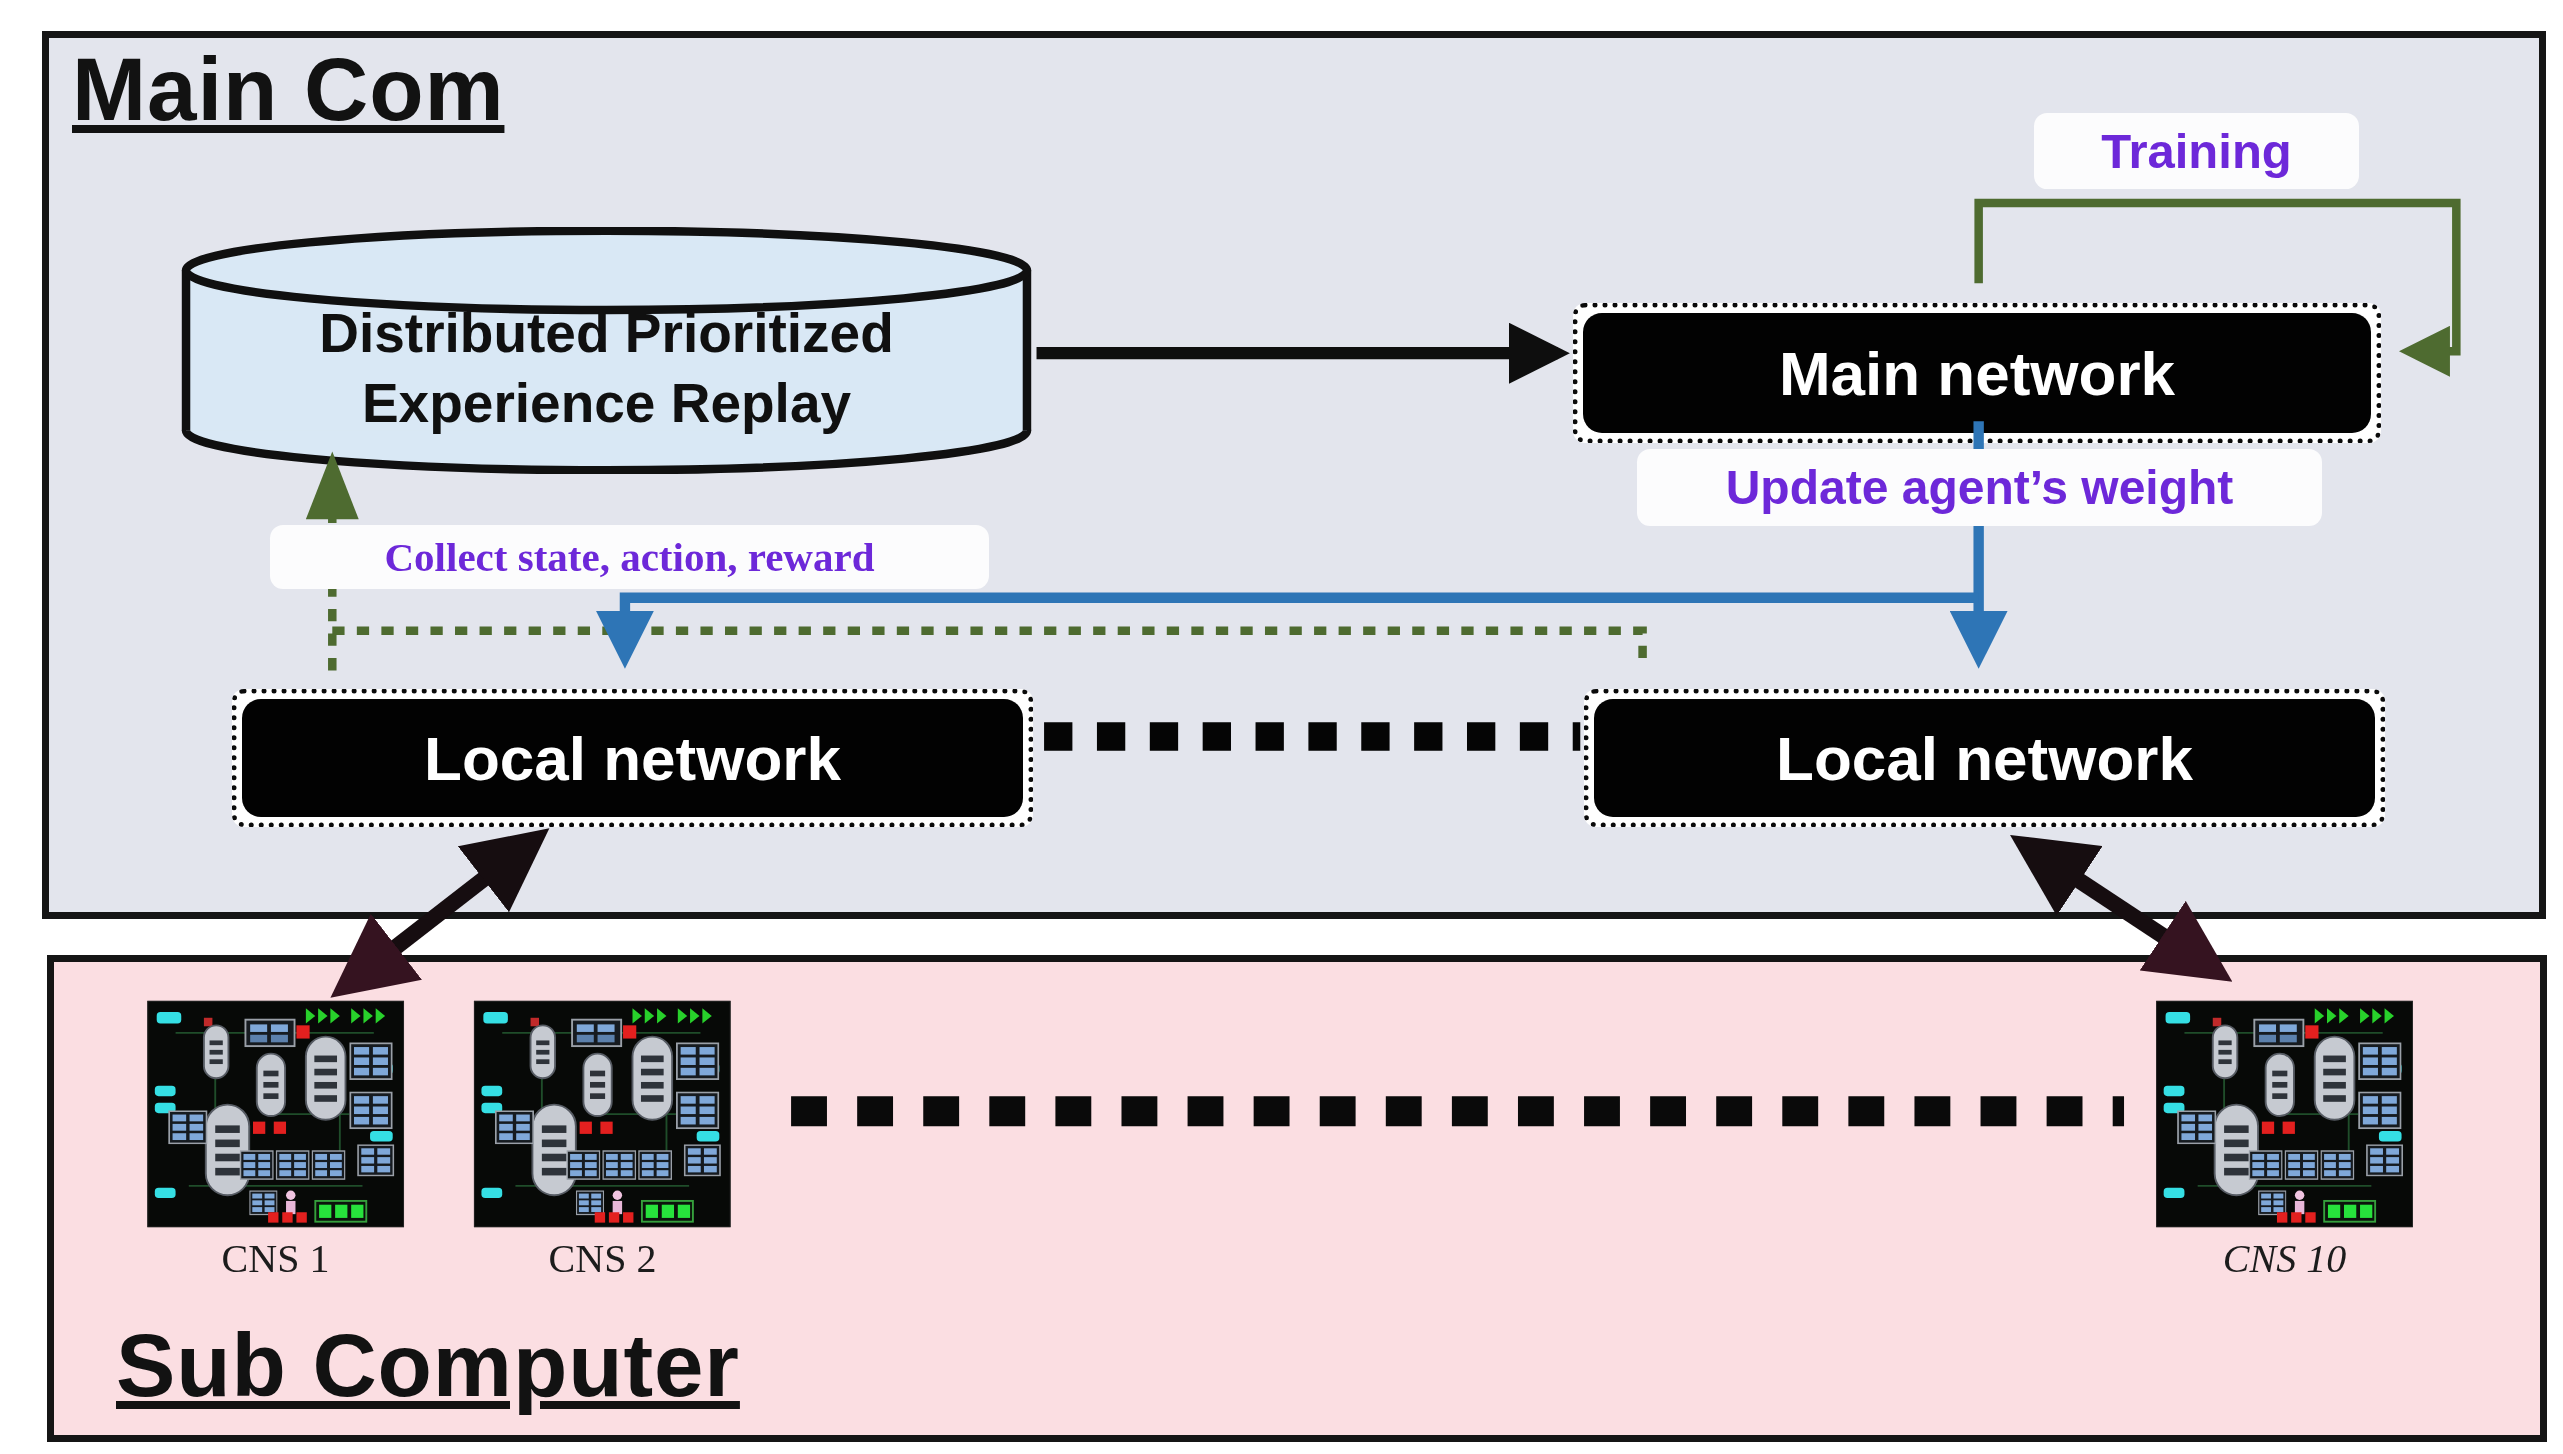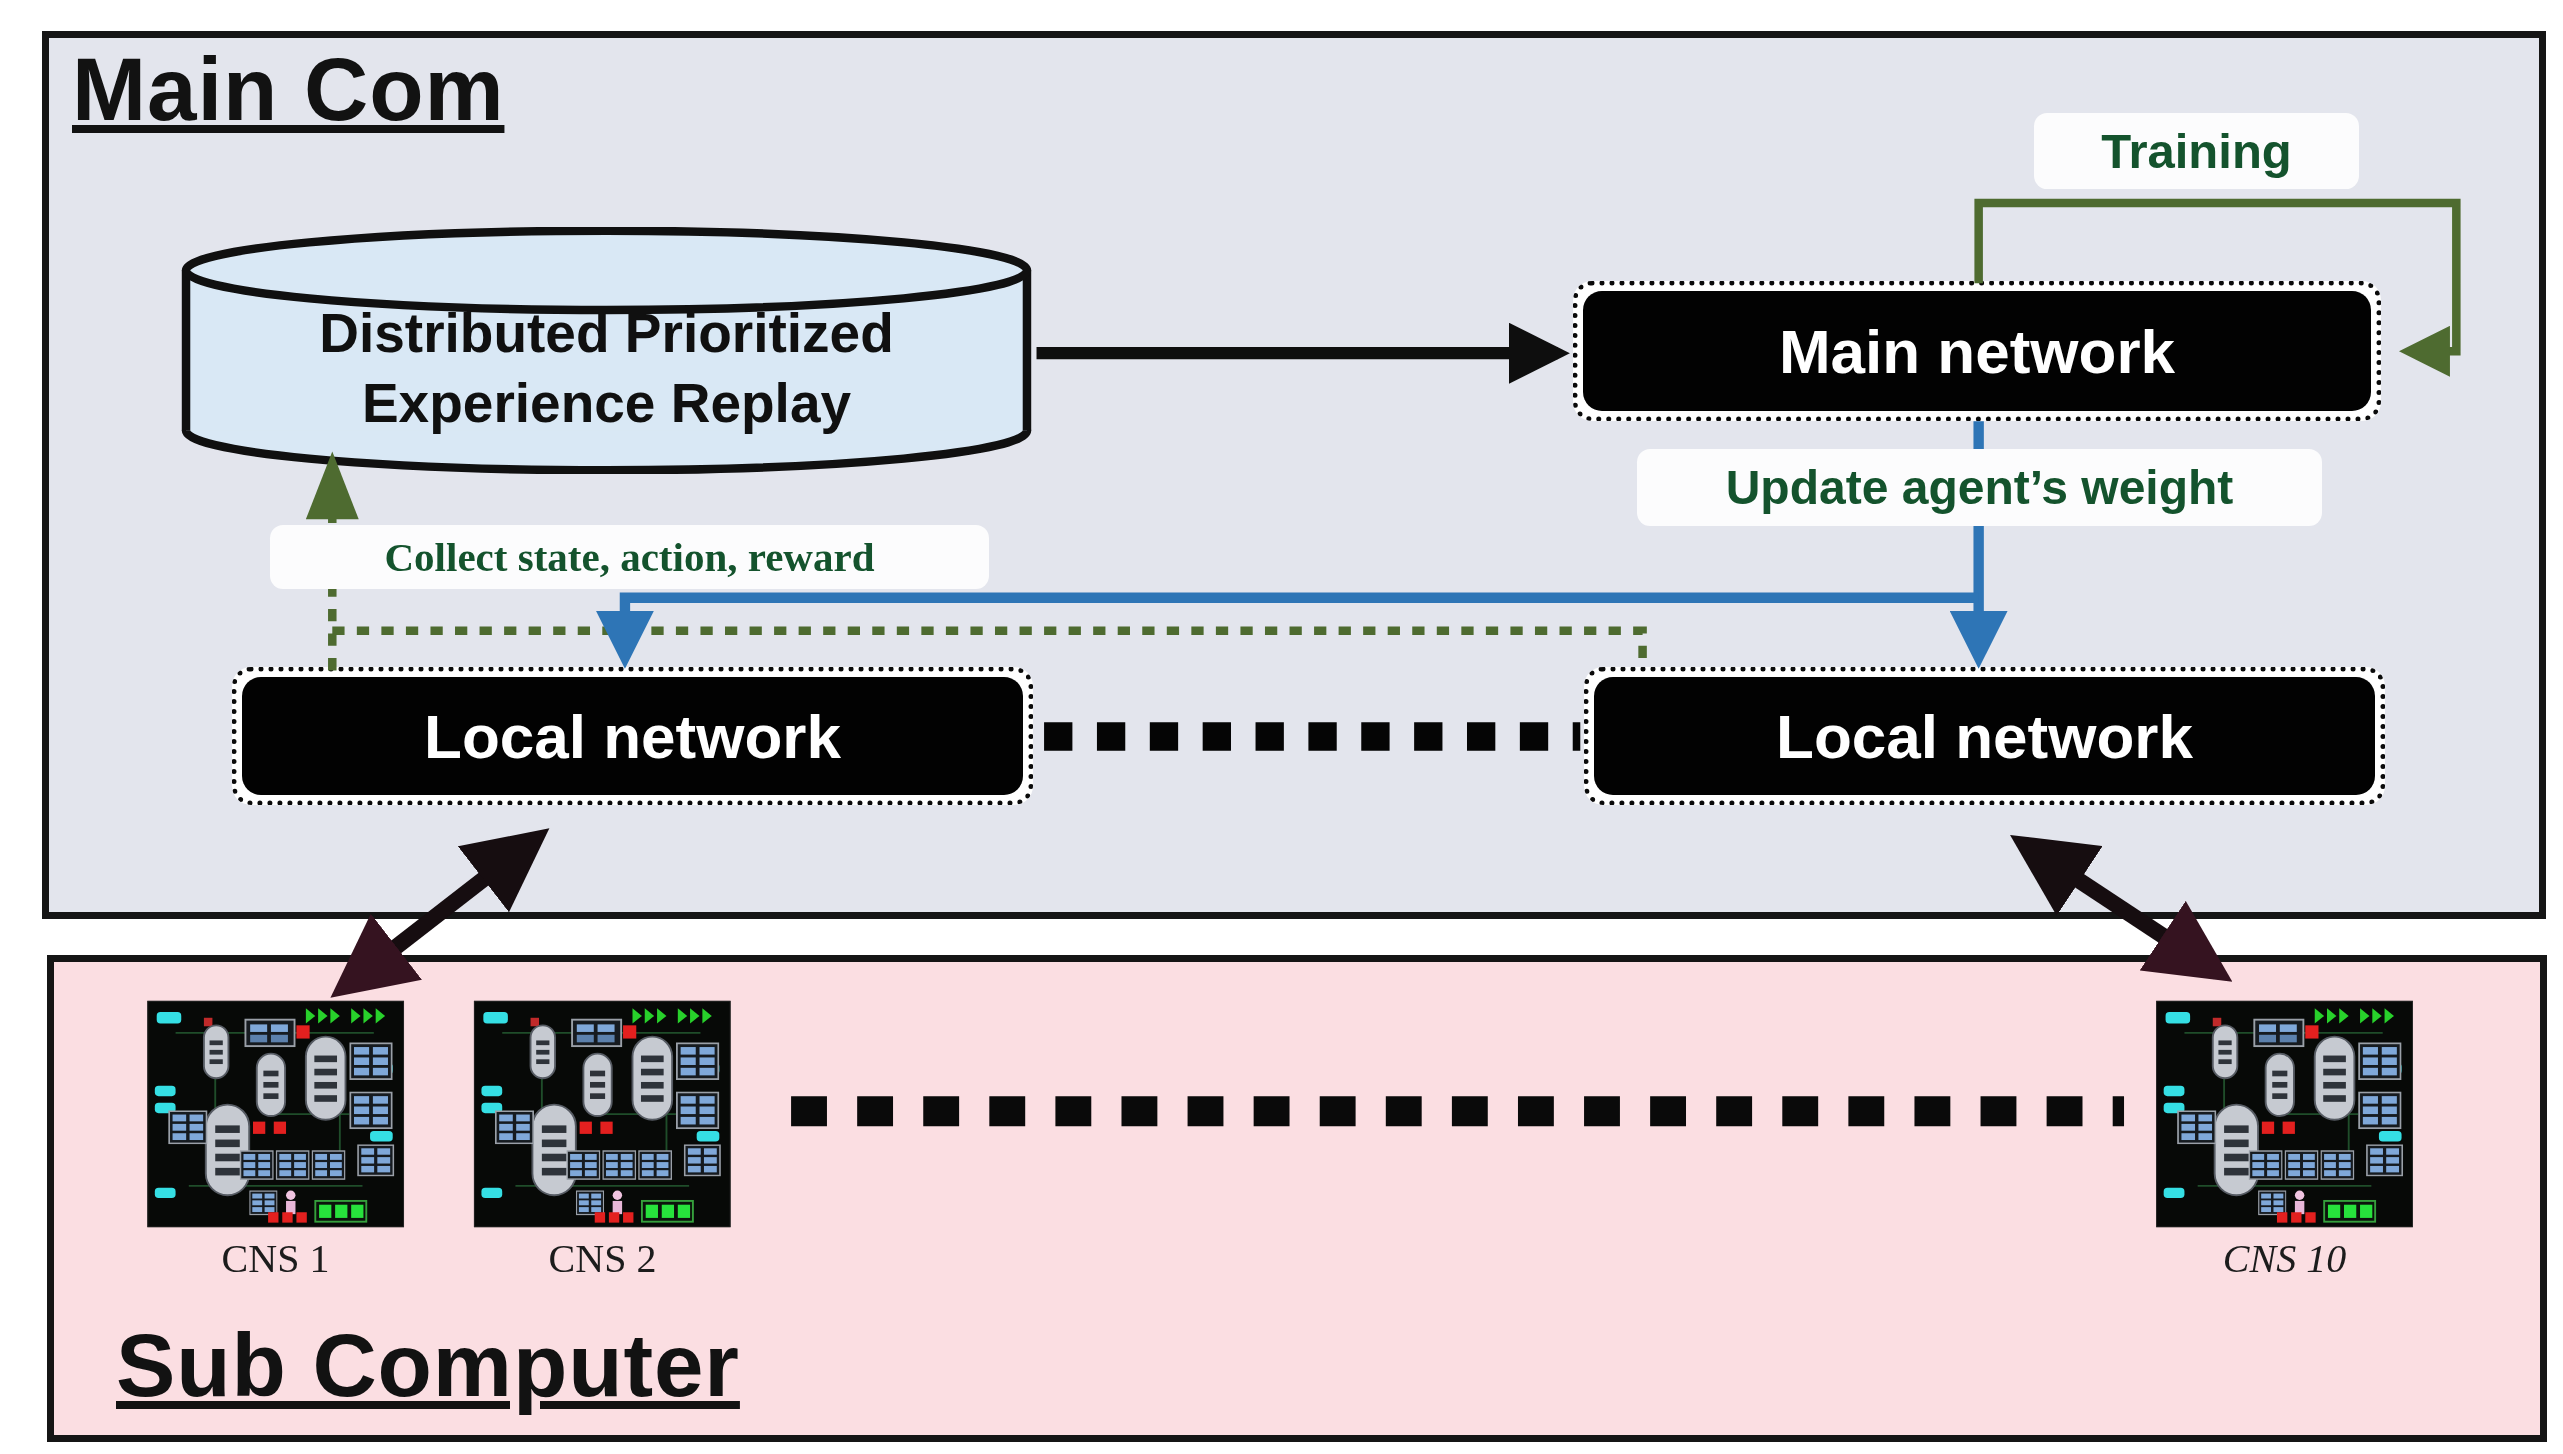--- a/index.html
+++ b/index.html
@@ -14,30 +14,30 @@
 
   
   #cylinder{position:absolute;left:179px;top:227px;width:855px;height:247px;}
   #cylinder svg{position:absolute;left:0;top:0;}
   .cyl-text{position:absolute;left:0;width:100%;text-align:center;font-size:55px;font-weight:bold;color:#101010;line-height:1;}
   #cyl-line1{top:79px;}
   #cyl-line2{top:149px;}
 
   
   .netbox{position:absolute;box-sizing:border-box;background:#ffffff;border:5.7px dotted #0a0a0a;
-          border-radius:19px;padding:4.7px;}
+          border-radius:12px;padding:4.7px;margin-top:22px;}
   .netbox-inner{width:100%;height:100%;background:#020202;border-radius:19px;display:flex;
           align-items:center;justify-content:center;color:#ffffff;font-weight:bold;font-size:62px;white-space:nowrap;}
   #main-network-box{left:1573px;top:281px;width:808px;height:140px;}
   #local-network-left-box{left:232px;top:667px;width:801px;height:138px;}
   #local-network-right-box{left:1584px;top:667px;width:801px;height:138px;}
 
   
   .pill{position:absolute;background:#fcfcfd;border-radius:13.2px;display:flex;align-items:center;
-        justify-content:center;font-weight:bold;color:#14532d;white-space:nowrap;}
+        justify-content:center;font-weight:bold;color:#6d28d9;white-space:nowrap;}
   #pill-get-data{left:1139px;top:262px;width:304px;height:68px;font-size:47px;}
   #pill-training{left:2034px;top:113px;width:325px;height:76px;font-size:49px;}
   #pill-update{left:1637px;top:449px;width:685px;height:77px;font-size:48px;}
   #pill-collect{left:270px;top:525px;width:719px;height:64px;font-size:41px;font-family:Liberation Serif, serif;}
 
   
   .cns-label{position:absolute;width:257px;text-align:center;font-family:"Liberation Serif",serif;
         font-size:40px;color:#1c1c1c;top:1235px;}
   #cns1-label{left:147px;}
   #cns2-label{left:474px;}

